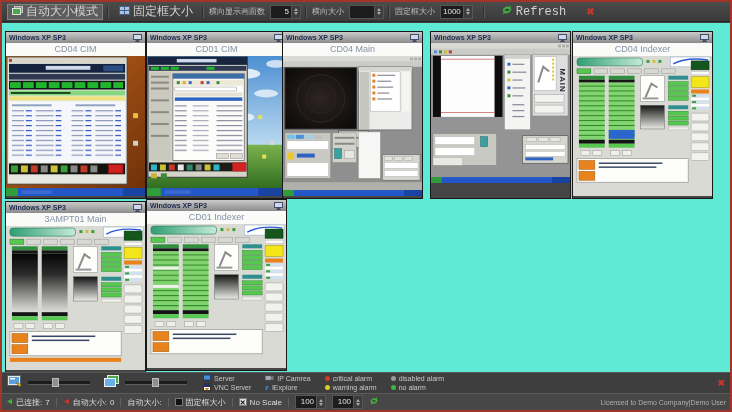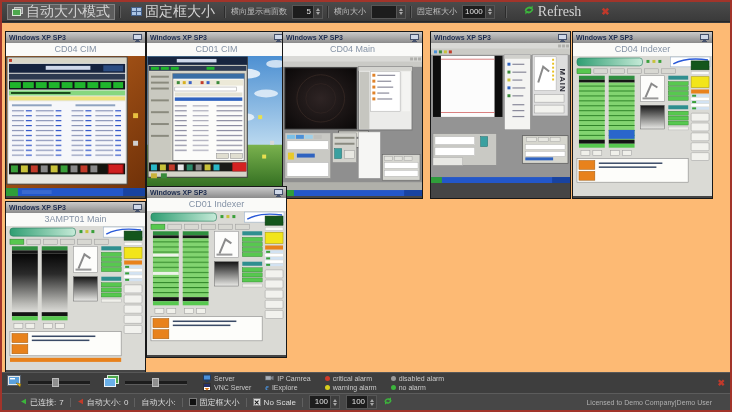--- a/index.html
+++ b/index.html
@@ -5,36 +5,36 @@
   html,body{margin:0;padding:0}
   body{width:732px;height:412px;overflow:hidden;background:#555;
        font-family:"Liberation Sans",sans-serif;-webkit-font-smoothing:antialiased}
   .win{position:absolute;inset:0;background:#3a3a3a;border:2px solid #a2342a;box-sizing:border-box}
 
   
   .toolbar{position:absolute;left:0;top:0;right:0;height:20px;
     background:linear-gradient(#4b4b4b,#3a3a3a);border-bottom:1px solid #282828;
     display:flex;align-items:center;gap:5px;padding:0 5px;box-sizing:border-box}
   .tb-btn{display:flex;align-items:center;gap:3px;background:transparent;border:1px solid transparent;
-    color:#d2d2d2;font-size:14px;height:16px;padding:0 4px;font-family:Liberation Serif, serif;cursor:default}
+    color:#d2d2d2;font-size:12px;height:16px;padding:0 4px;font-family:Liberation Mono, monospace;cursor:default}
   .tb-btn.active{background:#5d5d5d;border-color:#828282}
   .vsep{width:1px;height:12px;background:#5c5c5c;box-shadow:-1px 0 0 #2c2c2c}
   .tb-label{font-size:8px;color:#bfbfbf;white-space:nowrap}
   .spin{display:flex;align-items:stretch;background:#1d1d1d;border:1px solid #565656;height:12px}
   .spin-val{min-width:16px;text-align:right;color:#e2e2e2;font-size:8px;padding:0 2px;line-height:12px}
   .spin.dim .spin-val{color:#4d4d4d;min-width:20px}
   .spin-ud{display:flex;flex-direction:column;justify-content:center;gap:1px;background:#3d3d3d;
     padding:0 2px;border-left:1px solid #565656}
   .tri-u{width:0;height:0;border-left:2px solid transparent;border-right:2px solid transparent;border-bottom:3px solid #a8a8a8}
   .tri-d{width:0;height:0;border-left:2px solid transparent;border-right:2px solid transparent;border-top:3px solid #a8a8a8}
   .close-x{color:#c0392b;font-size:10px;font-weight:bold;margin-left:10px;line-height:10px}
   .close-x::after{content:"✖"}
 
   
-  .canvas{position:absolute;left:0;top:21px;right:0;height:349px;background:#fdba74}
+  .canvas{position:absolute;left:0;top:21px;right:0;height:349px;background:#5eead4}
   .tile{position:absolute;width:139px;background:#454545;border:1px solid #181818;box-sizing:content-box}
   .tile-header{height:11px;background:linear-gradient(#cacaca,#8b8b8b);display:flex;align-items:center;
     justify-content:space-between;padding:0 3px;font-size:7px;font-weight:bold;color:#1c2b4e;white-space:nowrap}
   .tile-name{height:13px;line-height:13px;background:#fafaf8;text-align:center;font-size:9px;color:#8593a6}
   .tile-screen{position:relative;height:140px;background:#777;overflow:hidden}
   .r2 .tile-screen{height:144px}
   .tile-screen svg{display:block;width:100%;height:100%}
   .pc-ico svg{display:block}
 
   
@@ -45,21 +45,21 @@
   .slider-handle{position:absolute;top:-3px;width:7px;height:9px;background:#8f8f8f;border:1px solid #bcbcbc;box-sizing:border-box}
   .legend{display:grid;grid-auto-flow:column;grid-template-rows:repeat(2,9px);column-gap:14px;margin-left:2px}
   .lg-item{display:flex;align-items:center;gap:3px;font-size:7px;color:#c9c9c9;white-space:nowrap;line-height:9px}
   .dot{width:5px;height:5px;border-radius:50%;flex:0 0 auto}
   .ie-e{font-size:8px;font-weight:bold;font-style:italic;color:#4a90d9;font-family:"Liberation Serif",serif;line-height:8px}
   .bx{margin-left:auto;color:#c0392b;font-size:9px;font-weight:bold}
   .bx::after{content:"✖"}
 
   
   .statusbar{position:absolute;left:0;top:391px;right:0;bottom:0;background:#474747;border-top:1px solid #5c5c5c;
-    display:flex;align-items:center;gap:6px;padding:0 18px;font-size:8px;color:#dedede;box-sizing:border-box}
+    display:flex;align-items:center;gap:6px;padding:0 4px;font-size:8px;color:#dedede;box-sizing:border-box}
   .ssep{width:1px;height:9px;background:#606060}
   .sb-item{display:flex;align-items:center;gap:3px;white-space:nowrap}
   .cb{width:8px;height:8px;border:1px solid #7a7a7a;background:#121212;display:inline-block;box-sizing:border-box}
   .cb.checked{background:#dcdcdc;color:#111;font-size:7px;line-height:7px;text-align:center;font-weight:bold}
   .cb.checked::after{content:"✕"}
   .license{margin-left:auto;font-size:7px;color:#b0b0b0;white-space:nowrap}
 </style>
 </head>
 <body>
 
@@ -625,21 +625,21 @@
           <rect x="4" y="104" width="112" height="24" fill="#fdfdfa" stroke="#888" stroke-width="0.6"></rect>
           <rect x="26" y="108" width="64" height="1.5" fill="#3a4a66"></rect>
             <rect x="26" y="112" width="58" height="1.5" fill="#3a4a66"></rect>
           <rect x="6" y="106" width="16" height="9" fill="#e8821c" stroke="#a05a10" stroke-width="0.5"></rect>
           <rect x="6" y="117" width="16" height="9" fill="#e8821c" stroke="#a05a10" stroke-width="0.5"></rect>
           <rect x="4" y="130" width="112" height="4" fill="#e8821c"></rect>
         </svg>
       </div>
     </div>
 
-    <div class="tile r2" style="left:144px;top:163px;height:170px">
+    <div class="tile r2" style="left:144px;top:176px;height:170px">
       <div class="tile-header">
         <span>Windows XP SP3</span>
         <span class="pc-ico">
             <svg width="9" height="8" viewBox="0 0 9 8">
               <rect x="0.5" y="0.5" width="8" height="5" fill="#cfd8e8" stroke="#44506a"></rect>
               <rect x="3" y="6" width="3" height="1" fill="#44506a"></rect>
               <rect x="2" y="7" width="5" height="1" fill="#44506a"></rect>
             </svg>
           </span>
       </div>

